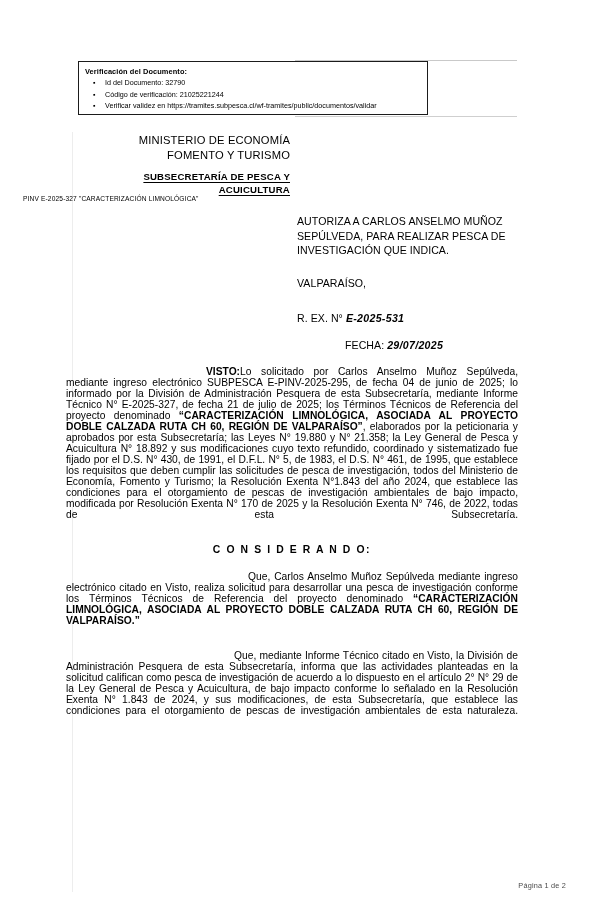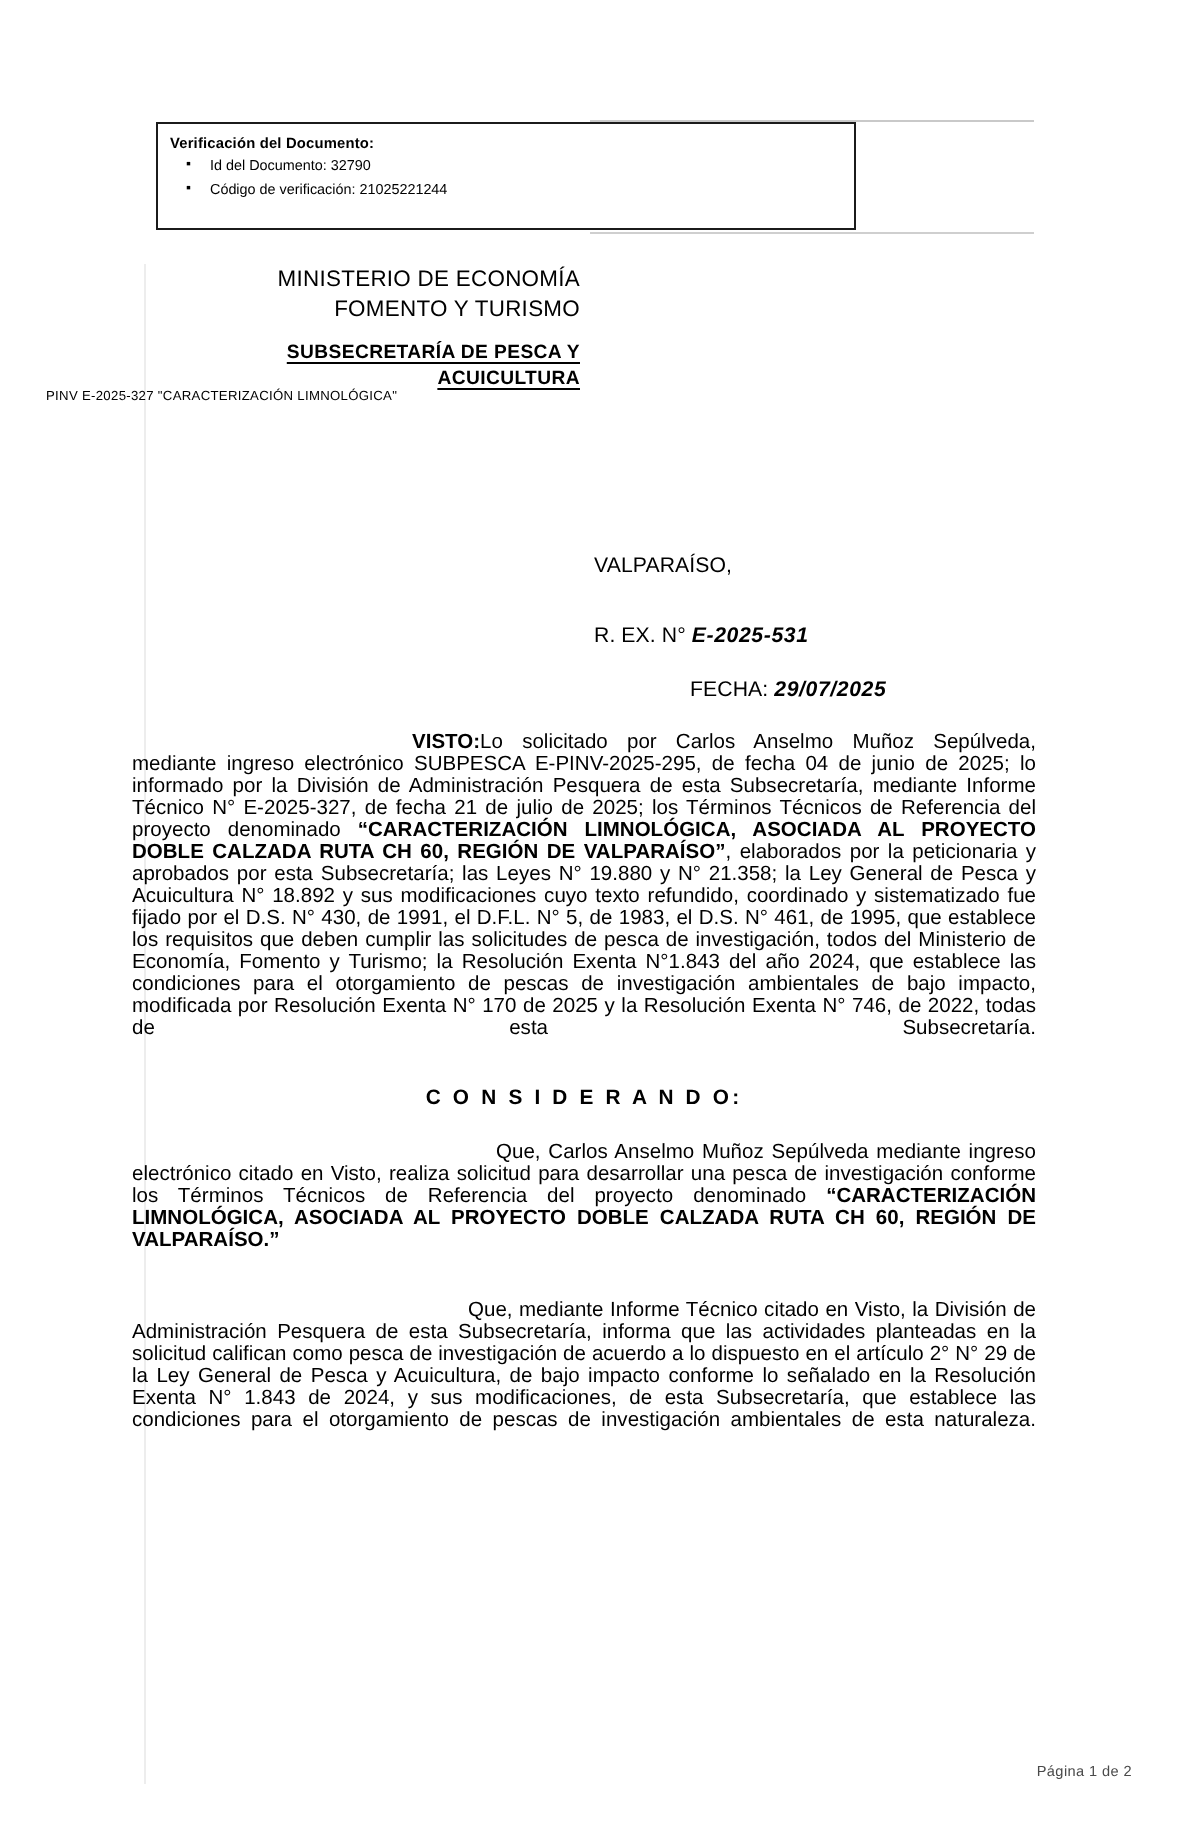--- a/index.html
+++ b/index.html
@@ -214,34 +214,39 @@
     <div class="verif-title">Verificación del Documento:</div>
     <ul class="verif-list">
       <li>
         <span class="bullet">▪</span>
         <span>Id del Documento: 32790</span>
       </li>
       <li>
         <span class="bullet">▪</span>
         <span>Código de verificación: 21025221244</span>
       </li>
+      <li>
+        <span class="bullet">▪</span>
+        <span>Verificar validez en https://tramites.subpesca.cl/wf-tramites/public/documentos/validar</span>
+      </li>
     </ul>
   </div>
 
   <div class="inst-header">
     <div class="inst-l1">MINISTERIO DE ECONOMÍA</div>
     <div class="inst-l2">FOMENTO Y TURISMO</div>
     <div class="inst-sub">
       <span>SUBSECRETARÍA DE PESCA Y</span><br>
       <span>ACUICULTURA</span>
     </div>
   </div>
 
   <div class="pinv-line">PINV E-2025-327 "CARACTERIZACIÓN LIMNOLÓGICA"</div>
 
+  <div class="subject-block">AUTORIZA A CARLOS ANSELMO MUÑOZ SEPÚLVEDA, PARA REALIZAR PESCA DE INVESTIGACIÓN QUE INDICA.</div>
   <div class="city-line">VALPARAÍSO,</div>
   <div class="resnum-line">
     <span>R. EX. N°</span>
     <b>E-2025-531</b>
   </div>
   <div class="date-line">
     <span>FECHA:</span>
     <b>29/07/2025</b>
   </div>
 

